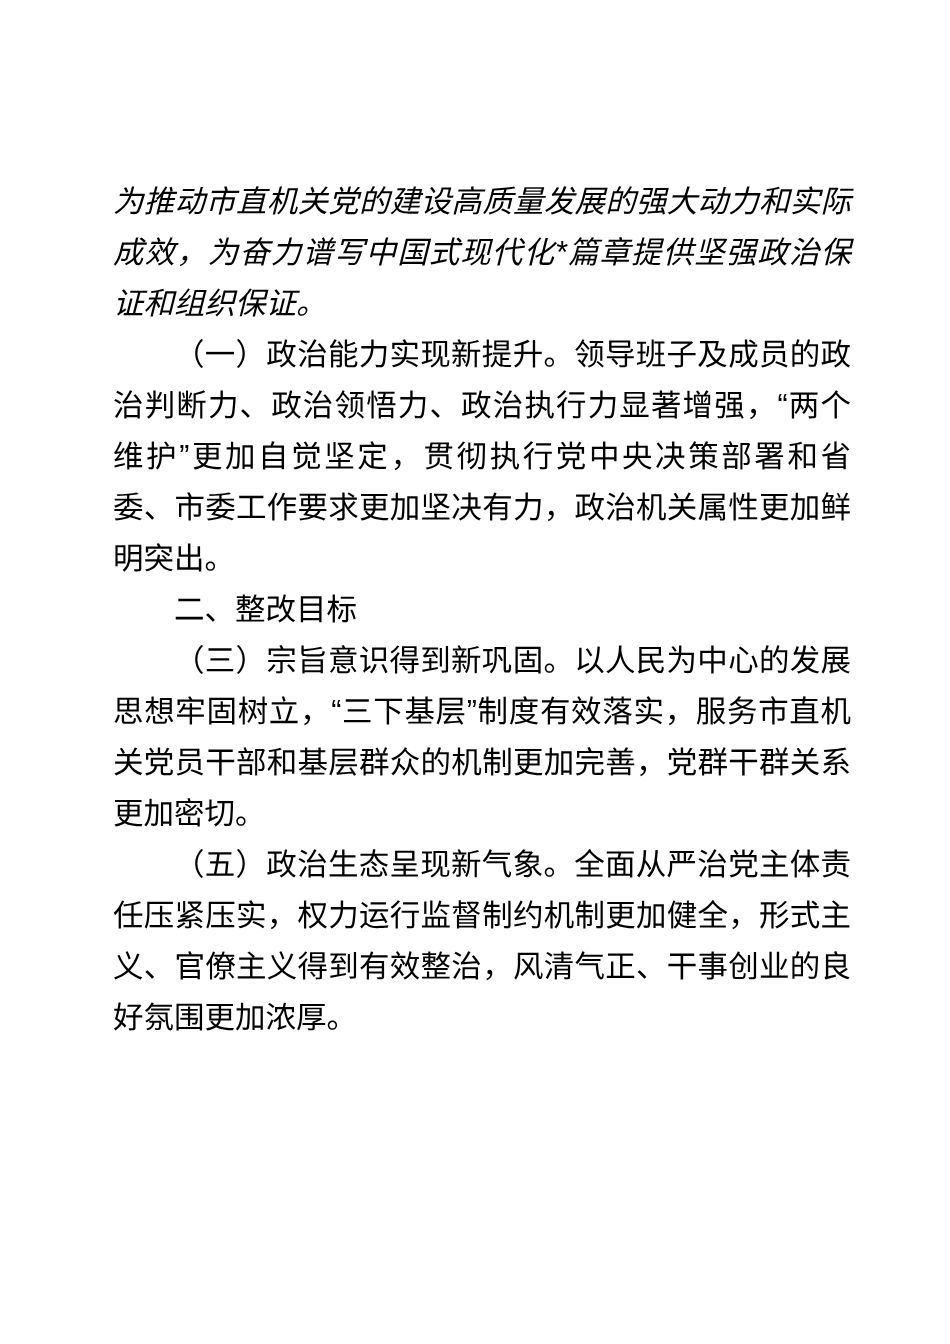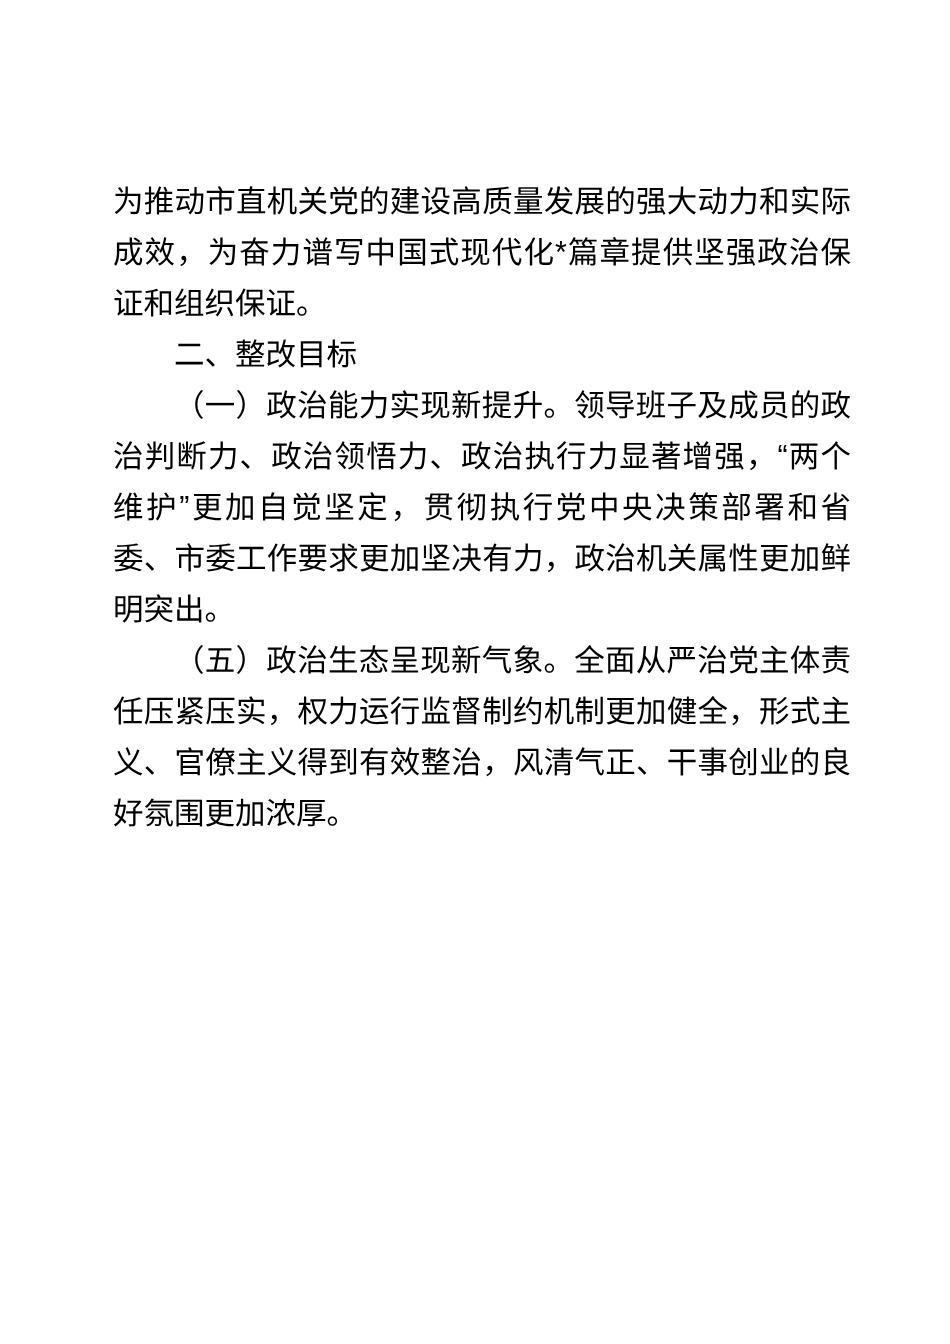--- a/index.html
+++ b/index.html
@@ -36,20 +36,21 @@
     text-justify: inter-character;
     text-align-last: left;
     letter-spacing: 0px;
     word-break: break-all;
     -webkit-font-smoothing: antialiased;
   }
 
   
   .para.cont {
     text-indent: 0;
+    font-style: italic;
   }
 
   
   .para.indent {
     text-indent: 61px;
   }
 
   
   .para.heading {
     text-indent: 61px;
@@ -62,23 +63,24 @@
   }
 </style>
 </head>
 <body>
 
 <div class="page">
   <div class="text-column">
 
     <p class="para cont">为推动市直机关党的建设高质量发展的强大动力和实际成效，为奋力谱写中国式现代化*篇章提供坚强政治保证和组织保证。</p>
 
+    <p class="para indent">（一）政治能力实现新提升。领导班子及成员的政治判断力、政治领悟力、政治执行力显著增强，“两个维护”更加自觉坚定，贯彻执行党中央决策部署和省委、市委工作要求更加坚决有力，政治机关属性更加鲜明突出。</p>
+
     <p class="para heading">二、整改目标</p>
 
-    <p class="para indent">（一）政治能力实现新提升。领导班子及成员的政治判断力、政治领悟力、政治执行力显著增强，“两个维护”更加自觉坚定，贯彻执行党中央决策部署和省委、市委工作要求更加坚决有力，政治机关属性更加鲜明突出。</p>
 
-
+    <p class="para indent">（三）宗旨意识得到新巩固。以人民为中心的发展思想牢固树立，“三下基层”制度有效落实，服务市直机关党员干部和基层群众的机制更加完善，党群干群关系更加密切。</p>
 
 
     <p class="para indent">（五）政治生态呈现新气象。全面从严治党主体责任压紧压实，权力运行监督制约机制更加健全，形式主义、官僚主义得到有效整治，风清气正、干事创业的良好氛围更加浓厚。</p>
 
   </div>
 </div>
 
 </body></html>

